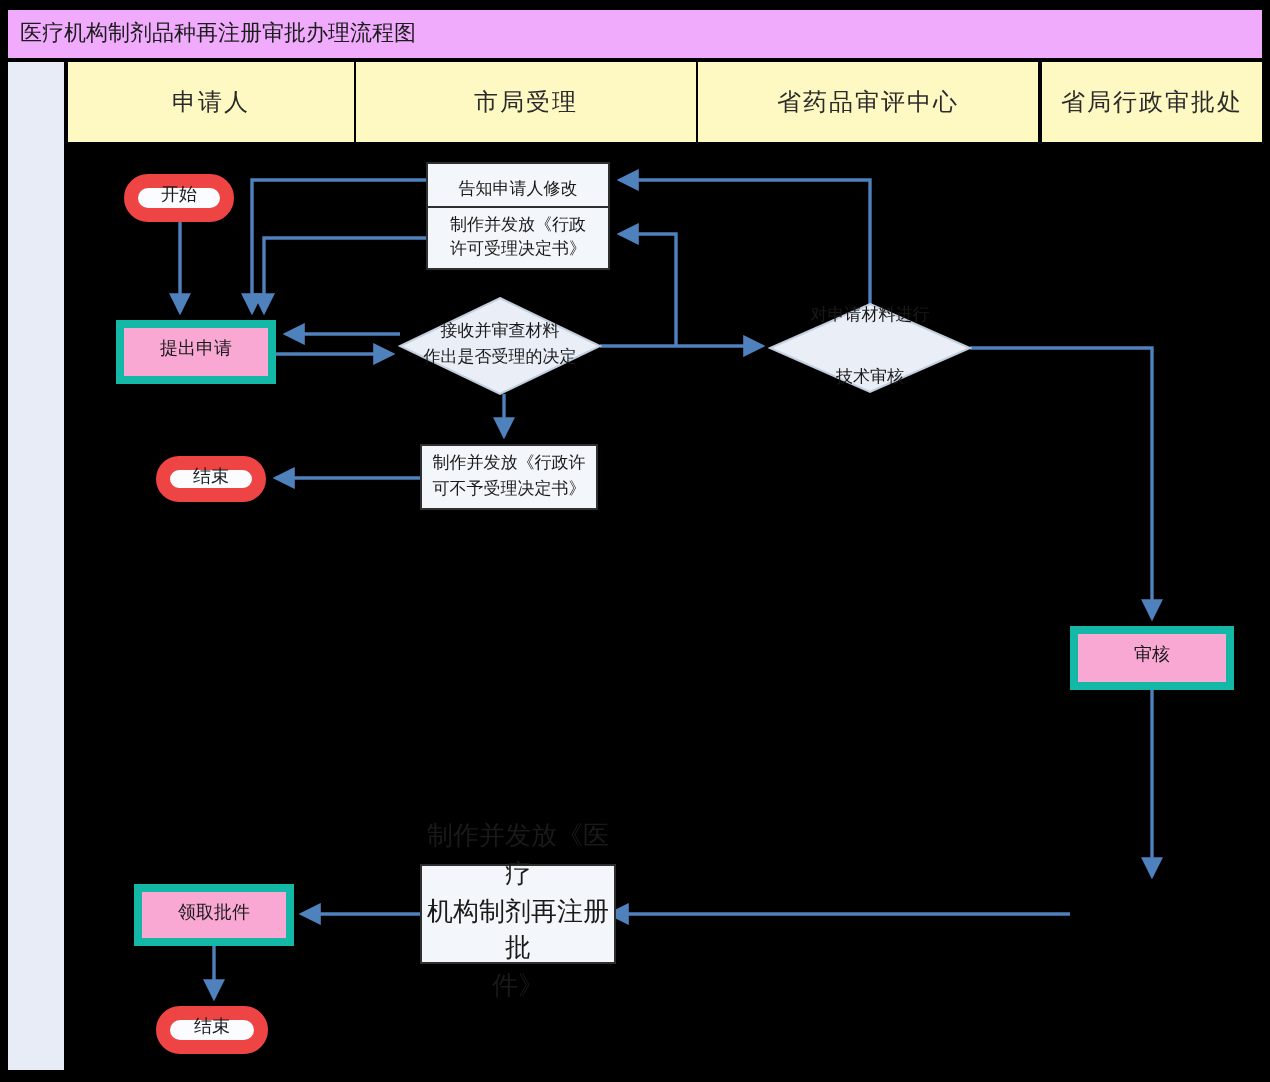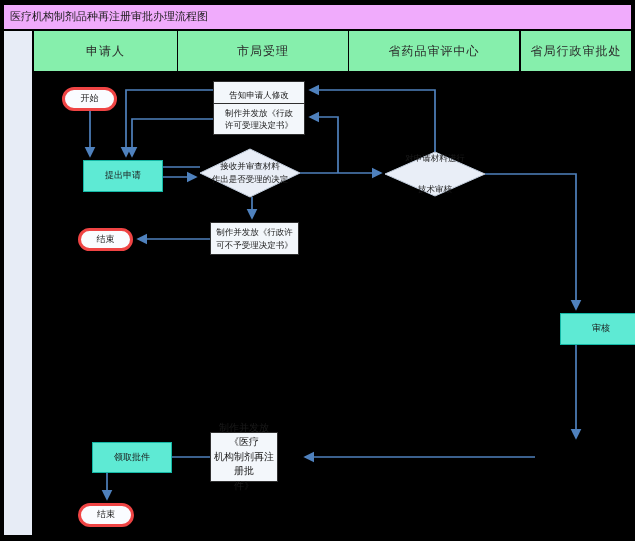--- a/index.html
+++ b/index.html
@@ -21,21 +21,21 @@
     color: #1c1c1c;
     font-size: 11px;
     line-height: 24px;
     padding-left: 6px;
     white-space: nowrap;
   }
   .lane-header {
     position: absolute;
     top: 30px; height: 42px;
     box-sizing: border-box;
-    background: #86efac;
+    background: #fef9c3;
     border: 1px solid #000;
     color: #2a2a2a;
     font-size: 12px;
     display: flex;
     align-items: center;
     justify-content: center;
     letter-spacing: 1px;
   }
   .left-strip {
     position: absolute;
@@ -56,31 +56,30 @@
     display: flex;
     flex-direction: column;
     align-items: center;
     justify-content: center;
     text-align: center;
     color: #1a1a1a;
     font-size: 9px;
     line-height: 1.45;
   }
   .proc {
-    background: #5eead4;
-    border: 1px solid #14b8a6;
-    margin-left: 25px;
+    background: #f9a8d4;
+    border: 4px solid #14b8a6;
   }
   .doc {
     background: #f3f7fb;
     border: 1px solid #2f2f2f;
   }
   .term {
     background: #fafcff;
-    border: 3px solid #ef4444;
+    border: 7px solid #ef4444;
     border-radius: 12px;
   }
   .dlabel {
     position: absolute;
     box-sizing: border-box;
     display: flex;
     flex-direction: column;
     align-items: center;
     justify-content: center;
     text-align: center;
@@ -178,21 +177,21 @@
   <div class="dlabel" style="left:385px; top:152px; width:100px; height:44px;gap:18px;">
     <span>对申请材料进行</span>
     <span>技术审核</span>
   </div>
 
   <div class="node proc" style="left:535px; top:313px; width:82px; height:32px;">
     <span>审核</span>
   </div>
 
 
-  <div class="node doc" style="left:210px; top:432px; width:68px; height:50px; font-size:10px;">
+  <div class="node doc" style="left:210px; top:432px; width:98px; height:50px; font-size:13px;">
     <span>制作并发放《医疗</span>
     <span>机构制剂再注册批</span>
     <span>件》</span>
   </div>
 
   <div class="node proc" style="left:67px; top:442px; width:80px; height:31px;">
     <span>领取批件</span>
   </div>
 
   <div class="node term" style="left:78px; top:503px; width:56px; height:24px;">

